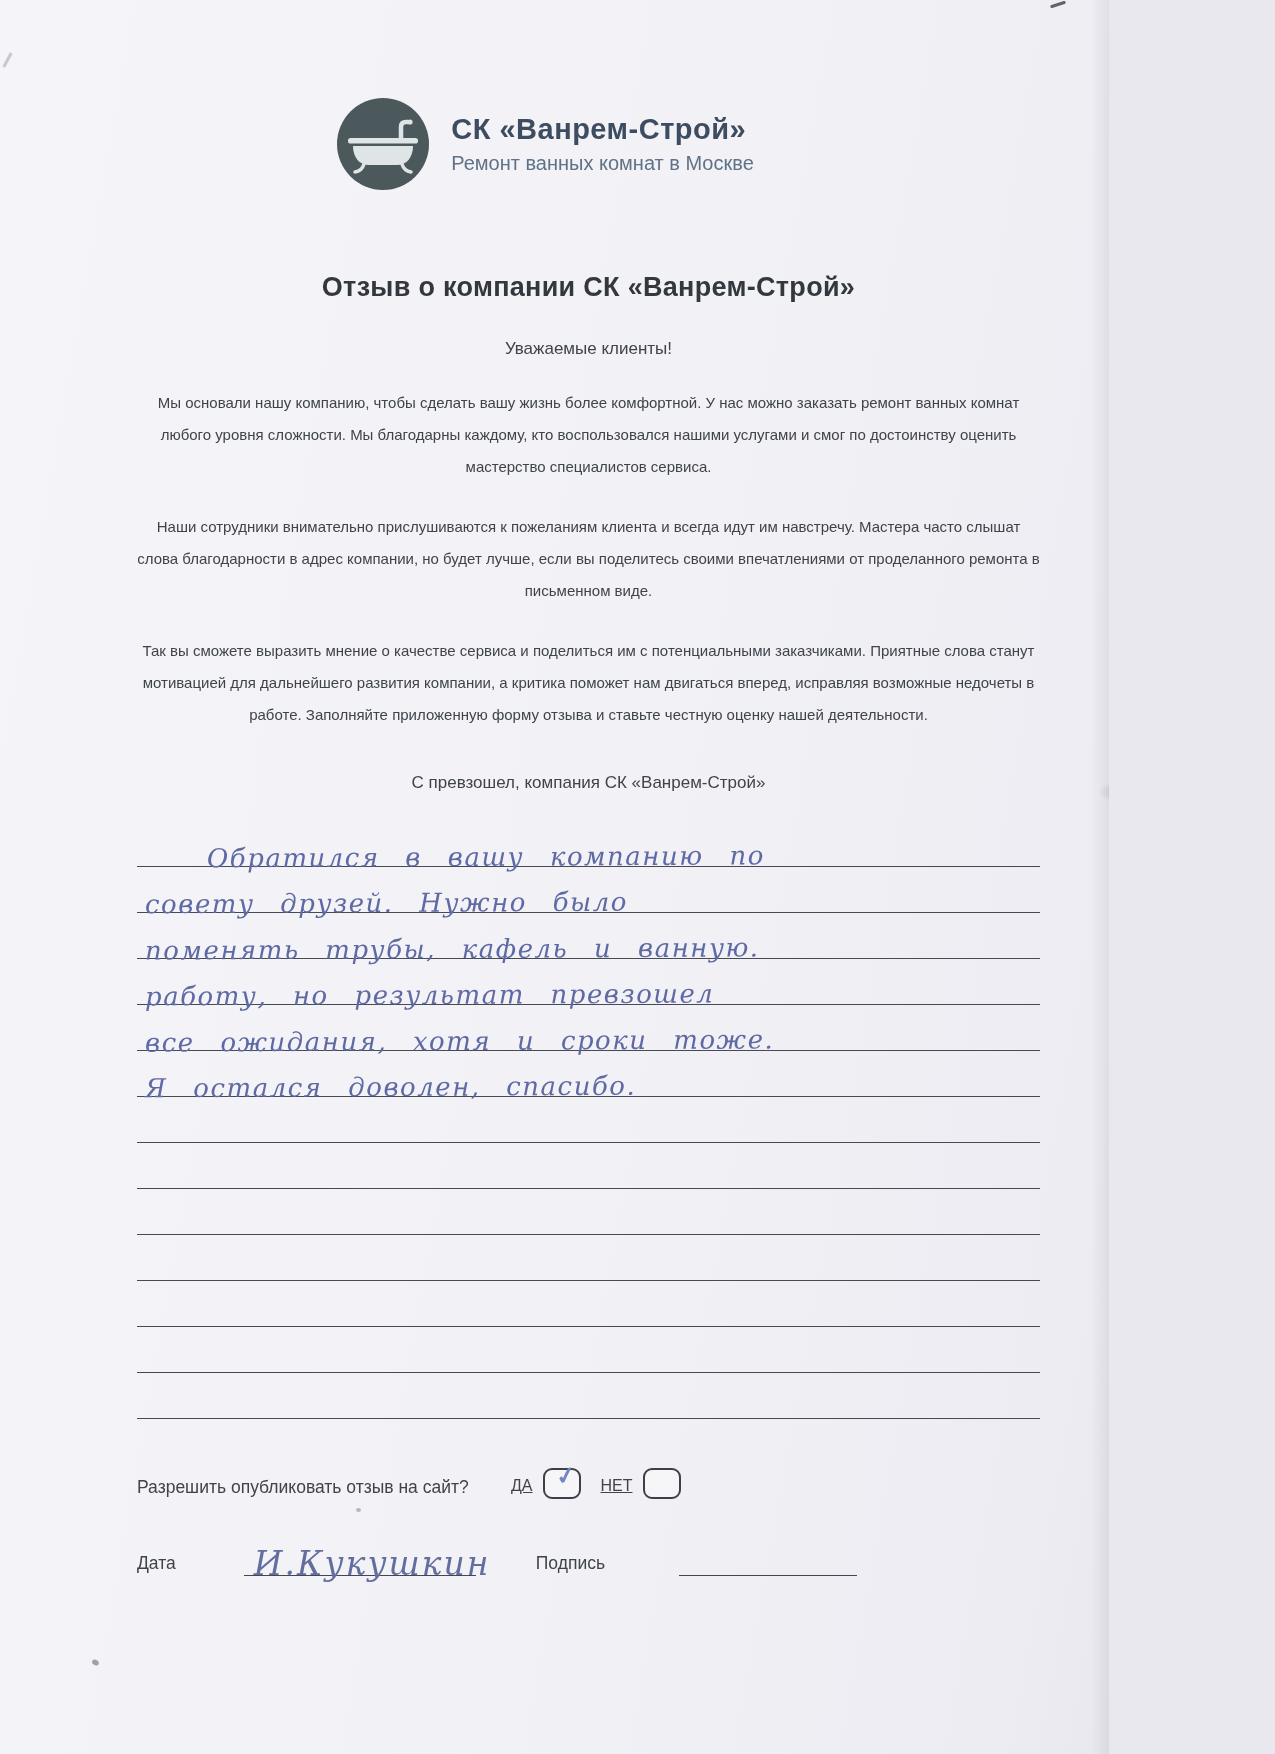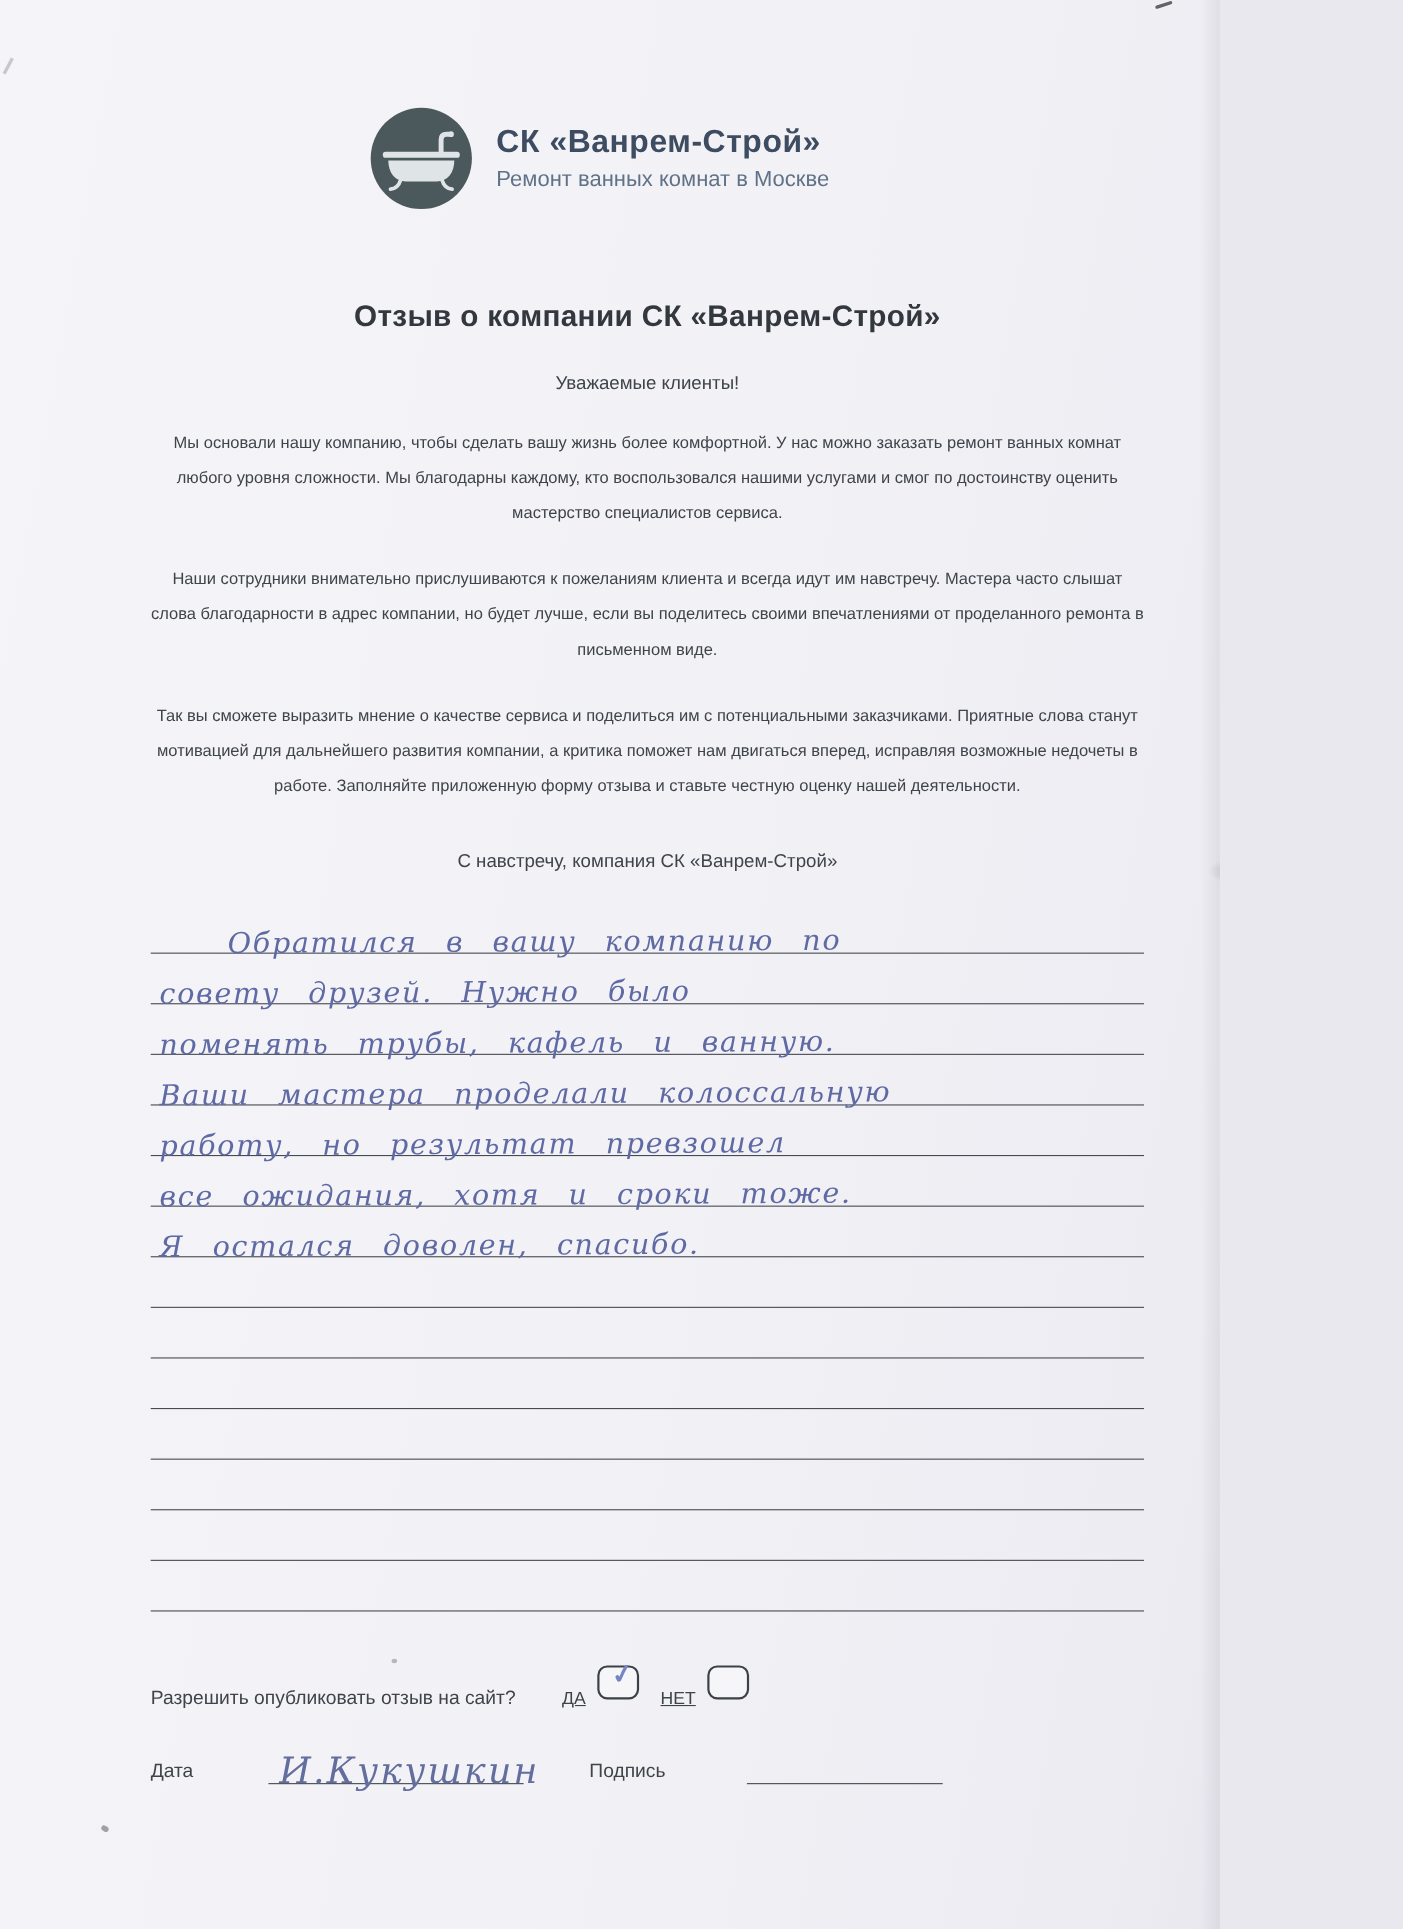--- a/index.html
+++ b/index.html
@@ -33,21 +33,21 @@
   .hand {
     position:absolute; bottom:-6px; left:0; white-space:nowrap;
     font-family:"DejaVu Serif", serif; font-style:italic;
     font-size:26px; color:#5f6aa4; letter-spacing:1.5px; word-spacing:16px;
     transform:rotate(-0.3deg);
   }
   .rline .hand { padding-left:8px; }
   .rline.indent .hand { padding-left:70px; }
 
   
-  .publish-row { display:flex; align-items:flex-end; margin-top:58px; font-size:17.5px; color:#3f444b; }
+  .publish-row { display:flex; align-items:flex-start; margin-top:58px; font-size:17.5px; color:#3f444b; }
   .publish-q { width:370px; }
   .chk-label { margin-left:4px; margin-right:10px; font-size:16px;text-decoration:underline; }
   .checkbox {
     width:38px; height:31px; border:2.6px solid #3c4147; border-radius:9px;
     background:rgba(255,255,255,0.35); position:relative; transform:translateY(-9px);
     margin-right:16px; cursor:default;
   }
   .checkbox .mark {
     position:absolute; top:-8px; right:2px; font-size:24px; color:#7585c4;
     font-weight:bold; transform:rotate(-10deg);
@@ -103,34 +103,31 @@
   </div>
 
   <div class="content">
     <h1 class="page-title">Отзыв о компании СК «Ванрем-Строй»</h1>
     <div class="greeting">Уважаемые клиенты!</div>
 
     <p class="para">Мы основали нашу компанию, чтобы сделать вашу жизнь более комфортной. У нас можно заказать ремонт ванных комнат любого уровня сложности. Мы благодарны каждому, кто воспользовался нашими услугами и смог по достоинству оценить мастерство специалистов сервиса.</p>
     <p class="para">Наши сотрудники внимательно прислушиваются к пожеланиям клиента и всегда идут им навстречу. Мастера часто слышат слова благодарности в адрес компании, но будет лучше, если вы поделитесь своими впечатлениями от проделанного ремонта в письменном виде.</p>
     <p class="para">Так вы сможете выразить мнение о качестве сервиса и поделиться им с потенциальными заказчиками. Приятные слова станут мотивацией для дальнейшего развития компании, а критика поможет нам двигаться вперед, исправляя возможные недочеты в работе. Заполняйте приложенную форму отзыва и ставьте честную оценку нашей деятельности.</p>
 
-    <div class="closing">С навстречу, компания СК «Ванрем-Строй»</div>
+    <div class="closing">С превзошел, компания СК «Ванрем-Строй»</div>
 
     <div class="review">
       <div class="rline indent">
           <span class="hand">Обратился в вашу компанию по</span>
         </div>
       <div class="rline">
           <span class="hand">совету друзей. Нужно было</span>
         </div>
       <div class="rline">
           <span class="hand">поменять трубы, кафель и ванную.</span>
-        </div>
-      <div class="rline">
-          <span class="hand">Ваши мастера проделали колоссальную</span>
         </div>
       <div class="rline">
           <span class="hand">работу, но результат превзошел</span>
         </div>
       <div class="rline">
           <span class="hand">все ожидания, хотя и сроки тоже.</span>
         </div>
       <div class="rline">
           <span class="hand">Я остался доволен, спасибо.</span>
         </div>

